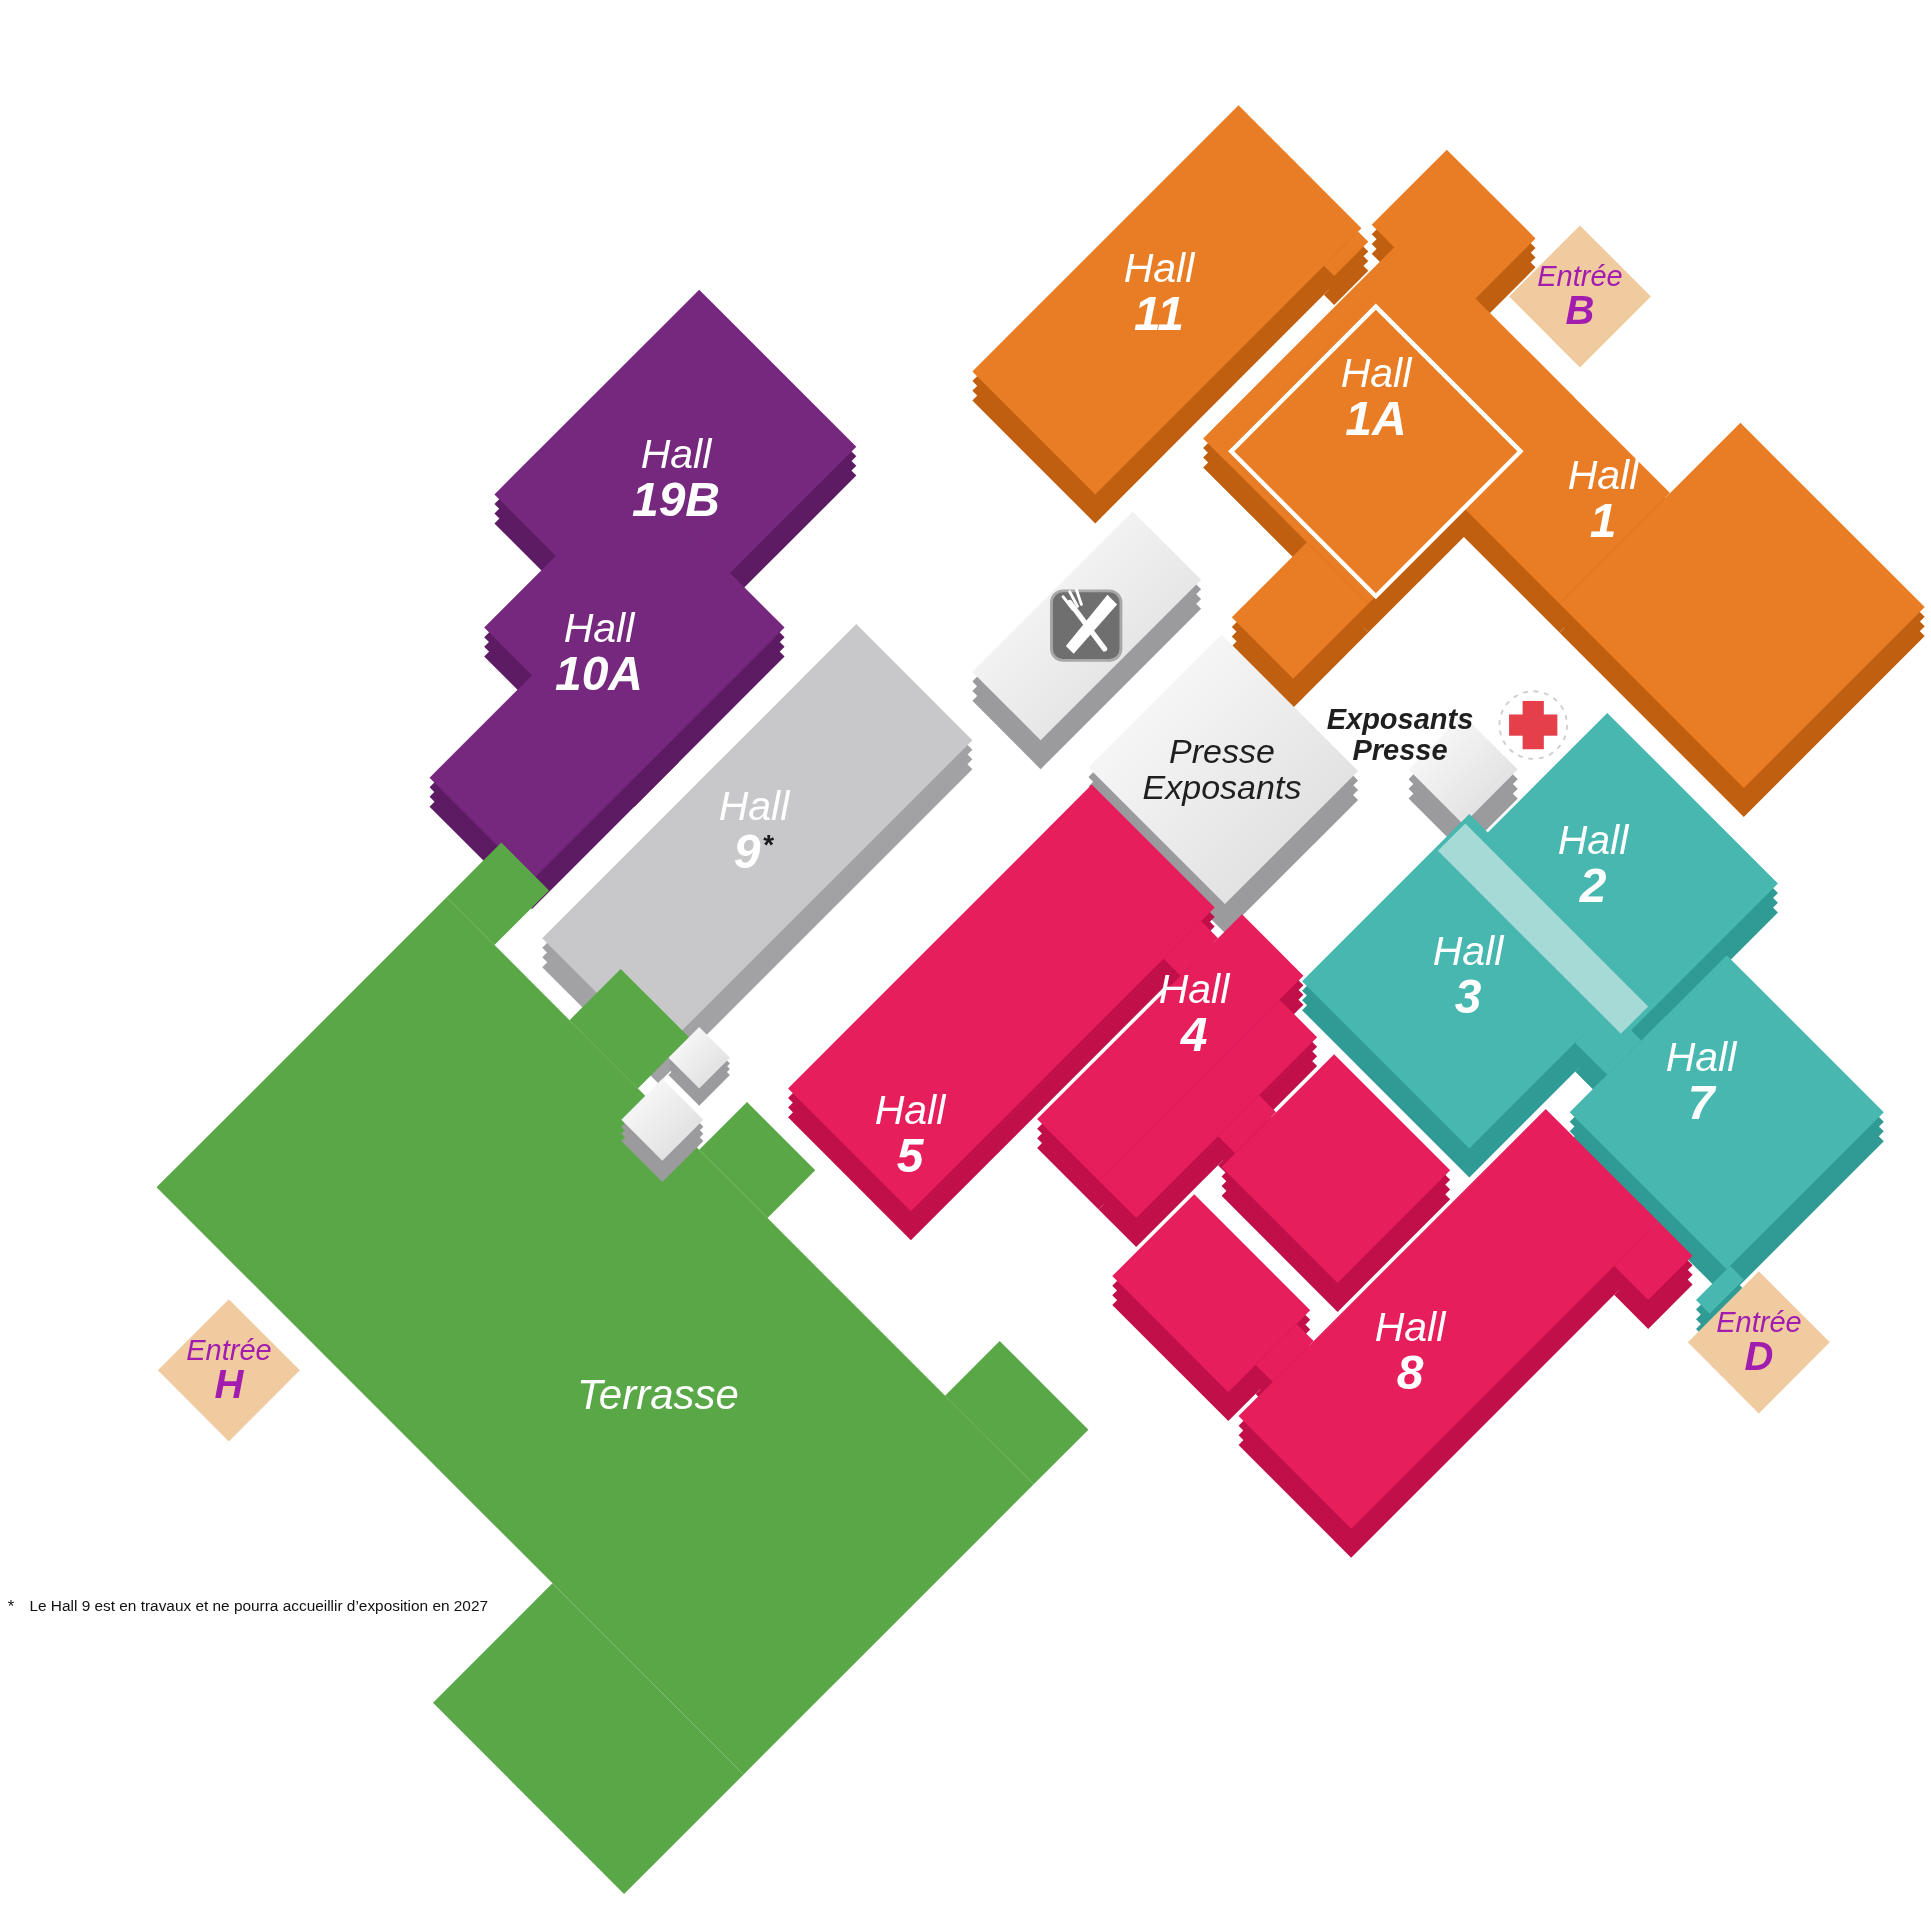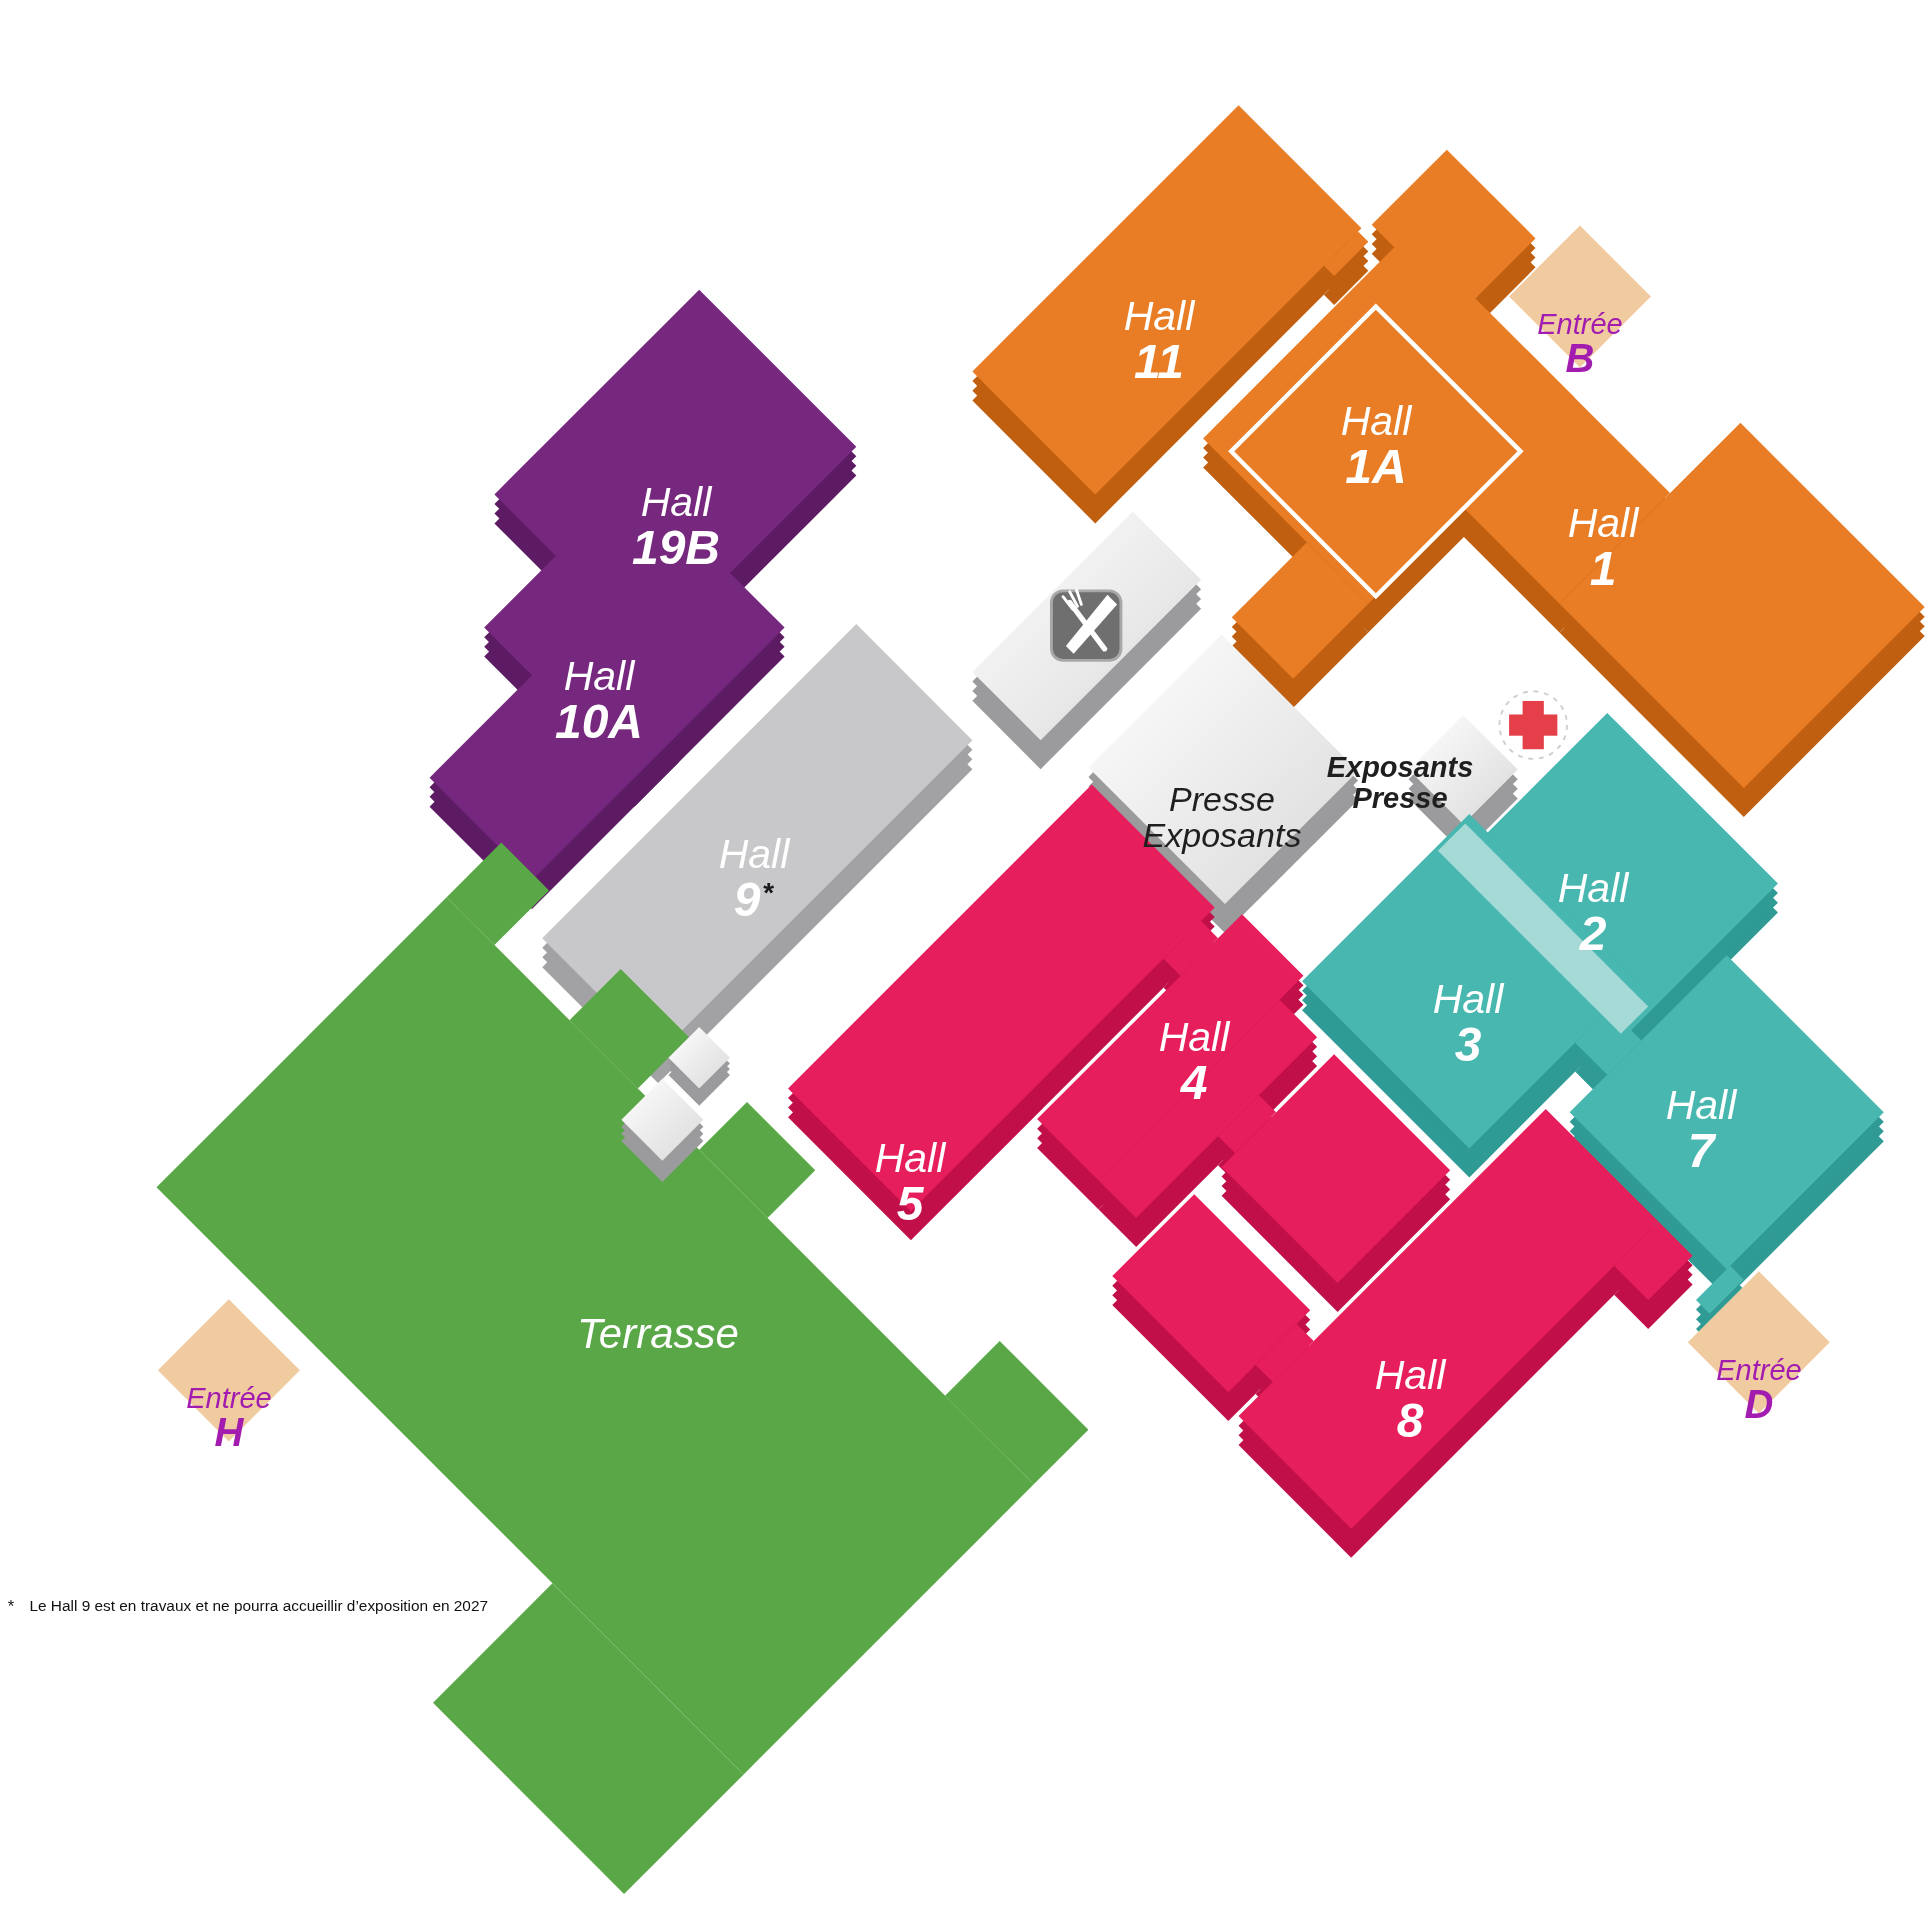--- a/index.html
+++ b/index.html
@@ -1,20 +1,20 @@
 <!DOCTYPE html>
 <html><head>
 <meta charset="utf-8">
 <style>
   html,body{margin:0;padding:0;background:#fff;}
   #app{position:relative;width:1931px;height:1931px;background:#fff;overflow:hidden;
        font-family:"Liberation Sans",sans-serif;}
   #scene{position:absolute;left:0;top:0;}
   #labels{position:absolute;left:0;top:0;width:100%;height:100%;pointer-events:none;}
-  .lbl{position:absolute;transform:translate(-50%,-50%);text-align:center;white-space:nowrap;line-height:.92;margin-top:48px;}
+  .lbl{position:absolute;transform:translate(-50%,-50%);text-align:center;white-space:nowrap;line-height:.92;}
   .hall-label{color:#fff;font-style:italic;}
   .hall-label .w{display:block;font-size:41px;font-weight:400;}
   .hall-label .n{display:block;font-size:48px;font-weight:700;margin-top:3.9px;}
   .hall-label .ast{color:#1a1a1a;font-size:0.58em;vertical-align:0.5em;margin-left:2.9px;font-style:normal;}
   .terrasse-label{color:#fff;font-style:italic;font-size:42px;}
   .entrance-label{color:#a21caf;font-style:italic;}
   .entrance-label .w{display:block;font-size:29px;font-weight:400;}
   .entrance-label .n{display:block;font-size:40px;font-weight:700;margin-top:1.9px;}
   .facility-label{color:#1f1f1f;font-style:italic;font-size:34px;line-height:1.05;}
   .pavillon-label{font-size:29px;font-weight:700;line-height:1.08;}
@@ -263,21 +263,21 @@
         <span class="n"><span>4</span></span>
       </div>
       <div class="lbl hall-label" style="left: 910px; top: 1135px;">
         <span class="w">Hall</span>
         <span class="n"><span>5</span></span>
       </div>
       <div class="lbl hall-label" style="left: 1410px; top: 1352px;">
         <span class="w">Hall</span>
         <span class="n"><span>8</span></span>
       </div>
-      <div class="lbl terrasse-label" style="left: 658px; top: 1286px;">Terrasse</div>
+      <div class="lbl terrasse-label" style="left: 658px; top: 1395px;">Terrasse</div>
       <div class="lbl entrance-label" style="left: 1580px; top: 296px;">
         <span class="w">Entrée</span>
         <span class="n">B</span>
       </div>
       <div class="lbl entrance-label" style="left: 1759px; top: 1342px;">
         <span class="w">Entrée</span>
         <span class="n">D</span>
       </div>
       <div class="lbl entrance-label" style="left: 229px; top: 1370px;">
         <span class="w">Entrée</span>

